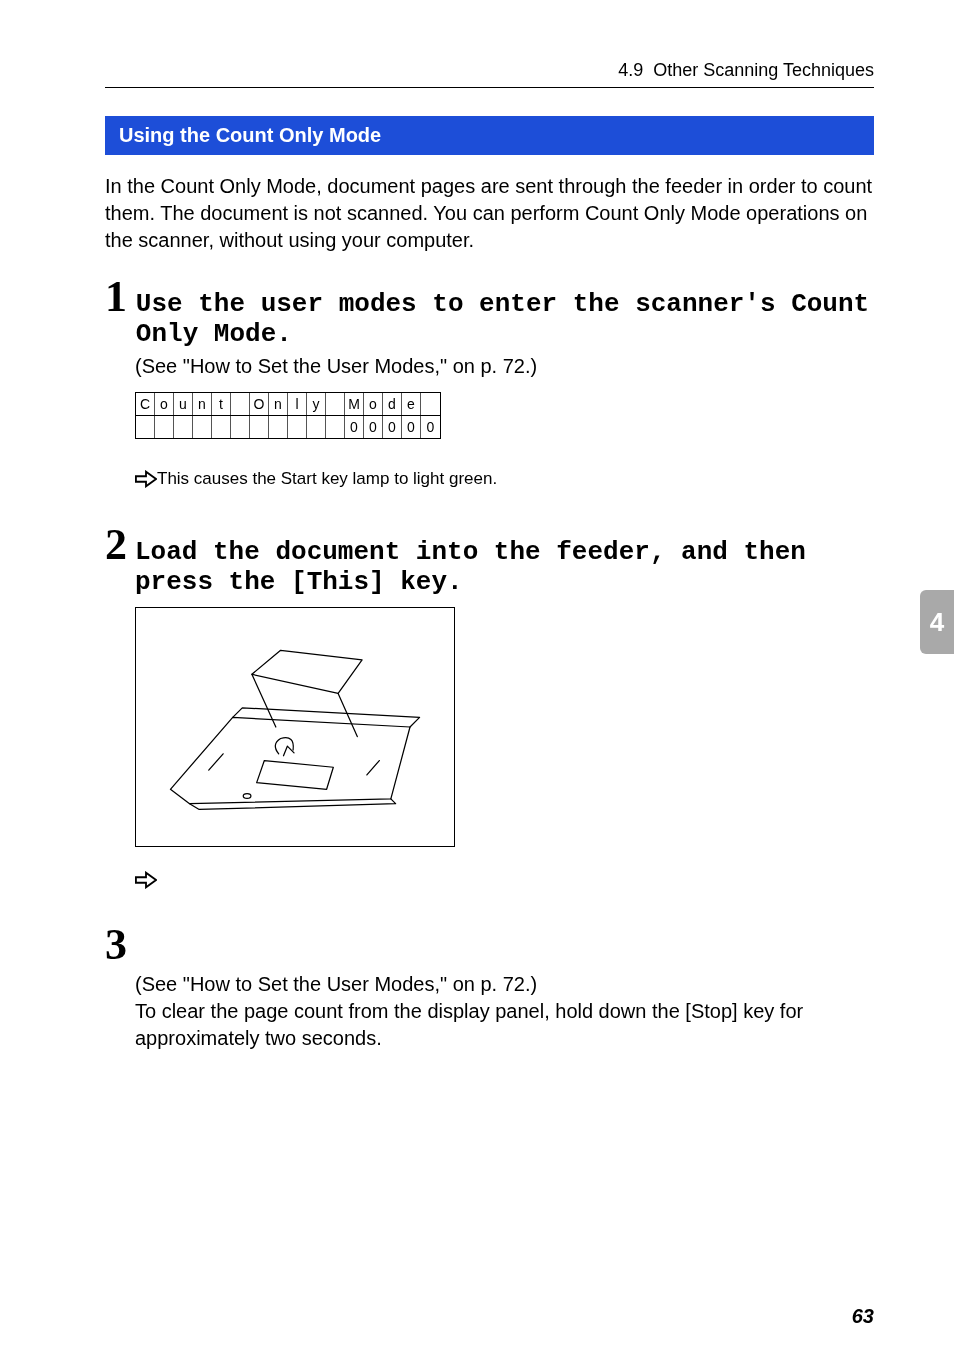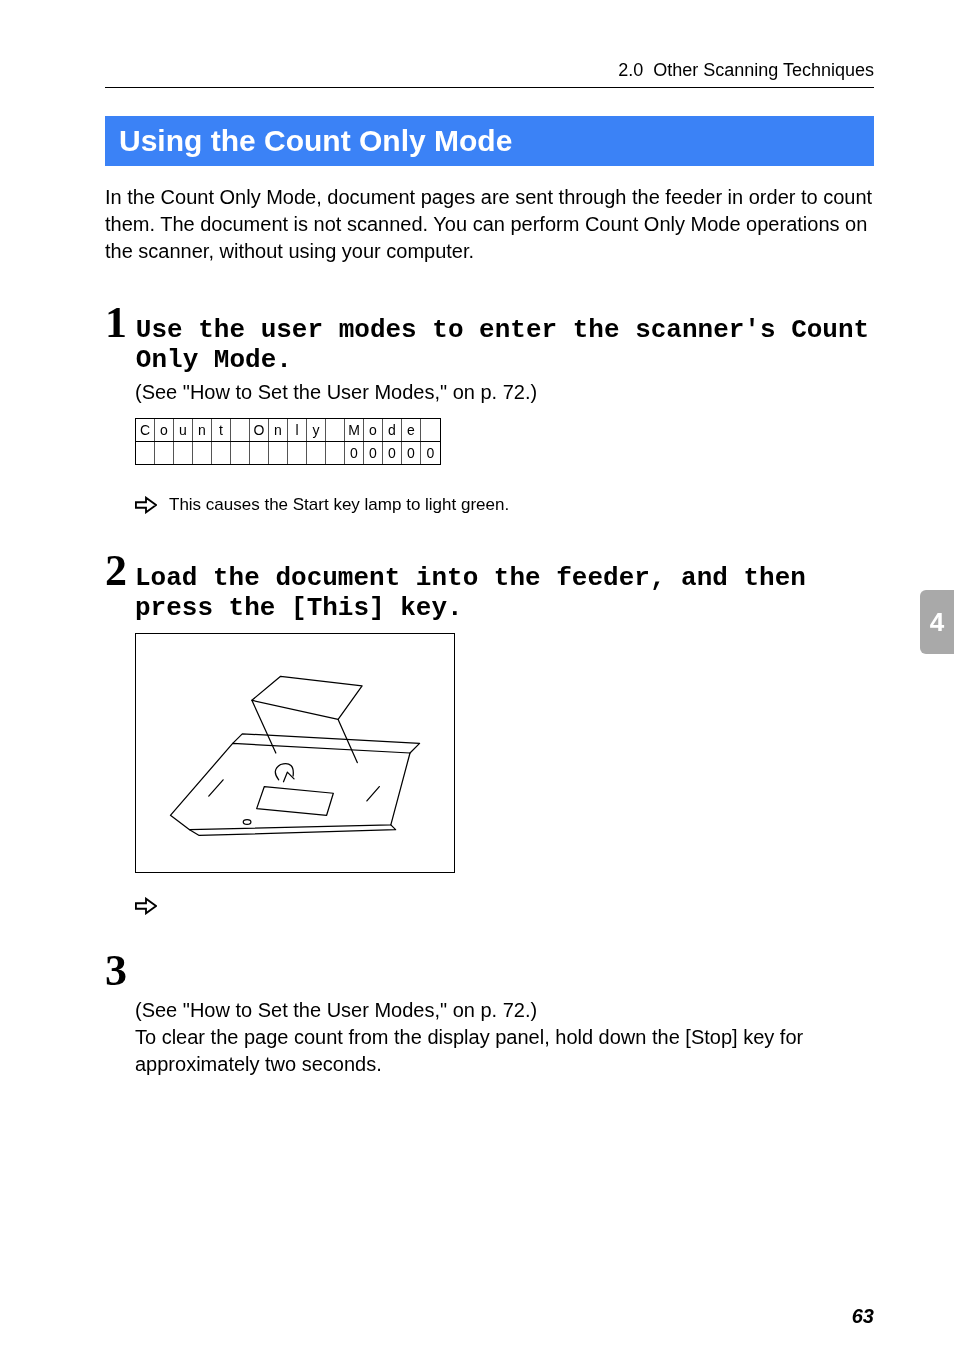--- a/index.html
+++ b/index.html
@@ -18,31 +18,31 @@
   }
   .header-line {
     display: flex;
     justify-content: flex-end;
     font-size: 18px;
     padding-bottom: 6px;
     border-bottom: 1.5px solid #000;
     margin-bottom: 28px;
   }
   .section-title {
-    background: #3b82f6;
+    background: #1d4ed8;
     color: #fff;
-    font-size: 30px;
+    font-size: 20px;
     font-weight: bold;
     padding: 8px 14px;
     margin-bottom: 18px;
   }
   .intro {
     font-size: 20px;
     line-height: 1.35;
-    margin-bottom: 36px;
+    margin-bottom: 21px;
   }
   .step {
     margin-bottom: 34px;
   }
   .step-head {
     display: flex;
     align-items: baseline;
     gap: 8px;
   }
   .step-num {
@@ -78,21 +78,20 @@
     border-right: 1px solid #555;
     font-size: 14px;
     text-align: center;
     line-height: 22px;
     font-family: Arial, sans-serif;
   }
   .lcd-cell:last-child { border-right: none; }
   .result-row {
     display: flex;
     align-items: center;
-    gap: 12px;
     margin-left: 30px;
     margin-top: 24px;
     font-size: 17px;
   }
   .arrow-icon {
     width: 22px;
     height: 18px;
     flex-shrink: 0;
   }
   .feeder-svg {
@@ -129,21 +128,21 @@
     font-style: italic;
     font-size: 20px;
   }
 </style>
 </head>
 <body>
 
 <div class="page">
 
   <div class="header-line">
-    <span>2.0</span>
+    <span>4.9</span>
     <span>&nbsp;&nbsp;</span>
     <span>Other Scanning Techniques</span>
   </div>
 
   <div class="section-title">Using the Count Only Mode</div>
 
   <p class="intro">In the Count Only Mode, document pages are sent through the feeder in order to count them. The document is not scanned. You can perform Count Only Mode operations on the scanner, without using your computer.</p>
 
   <div class="step">
     <div class="step-head">

